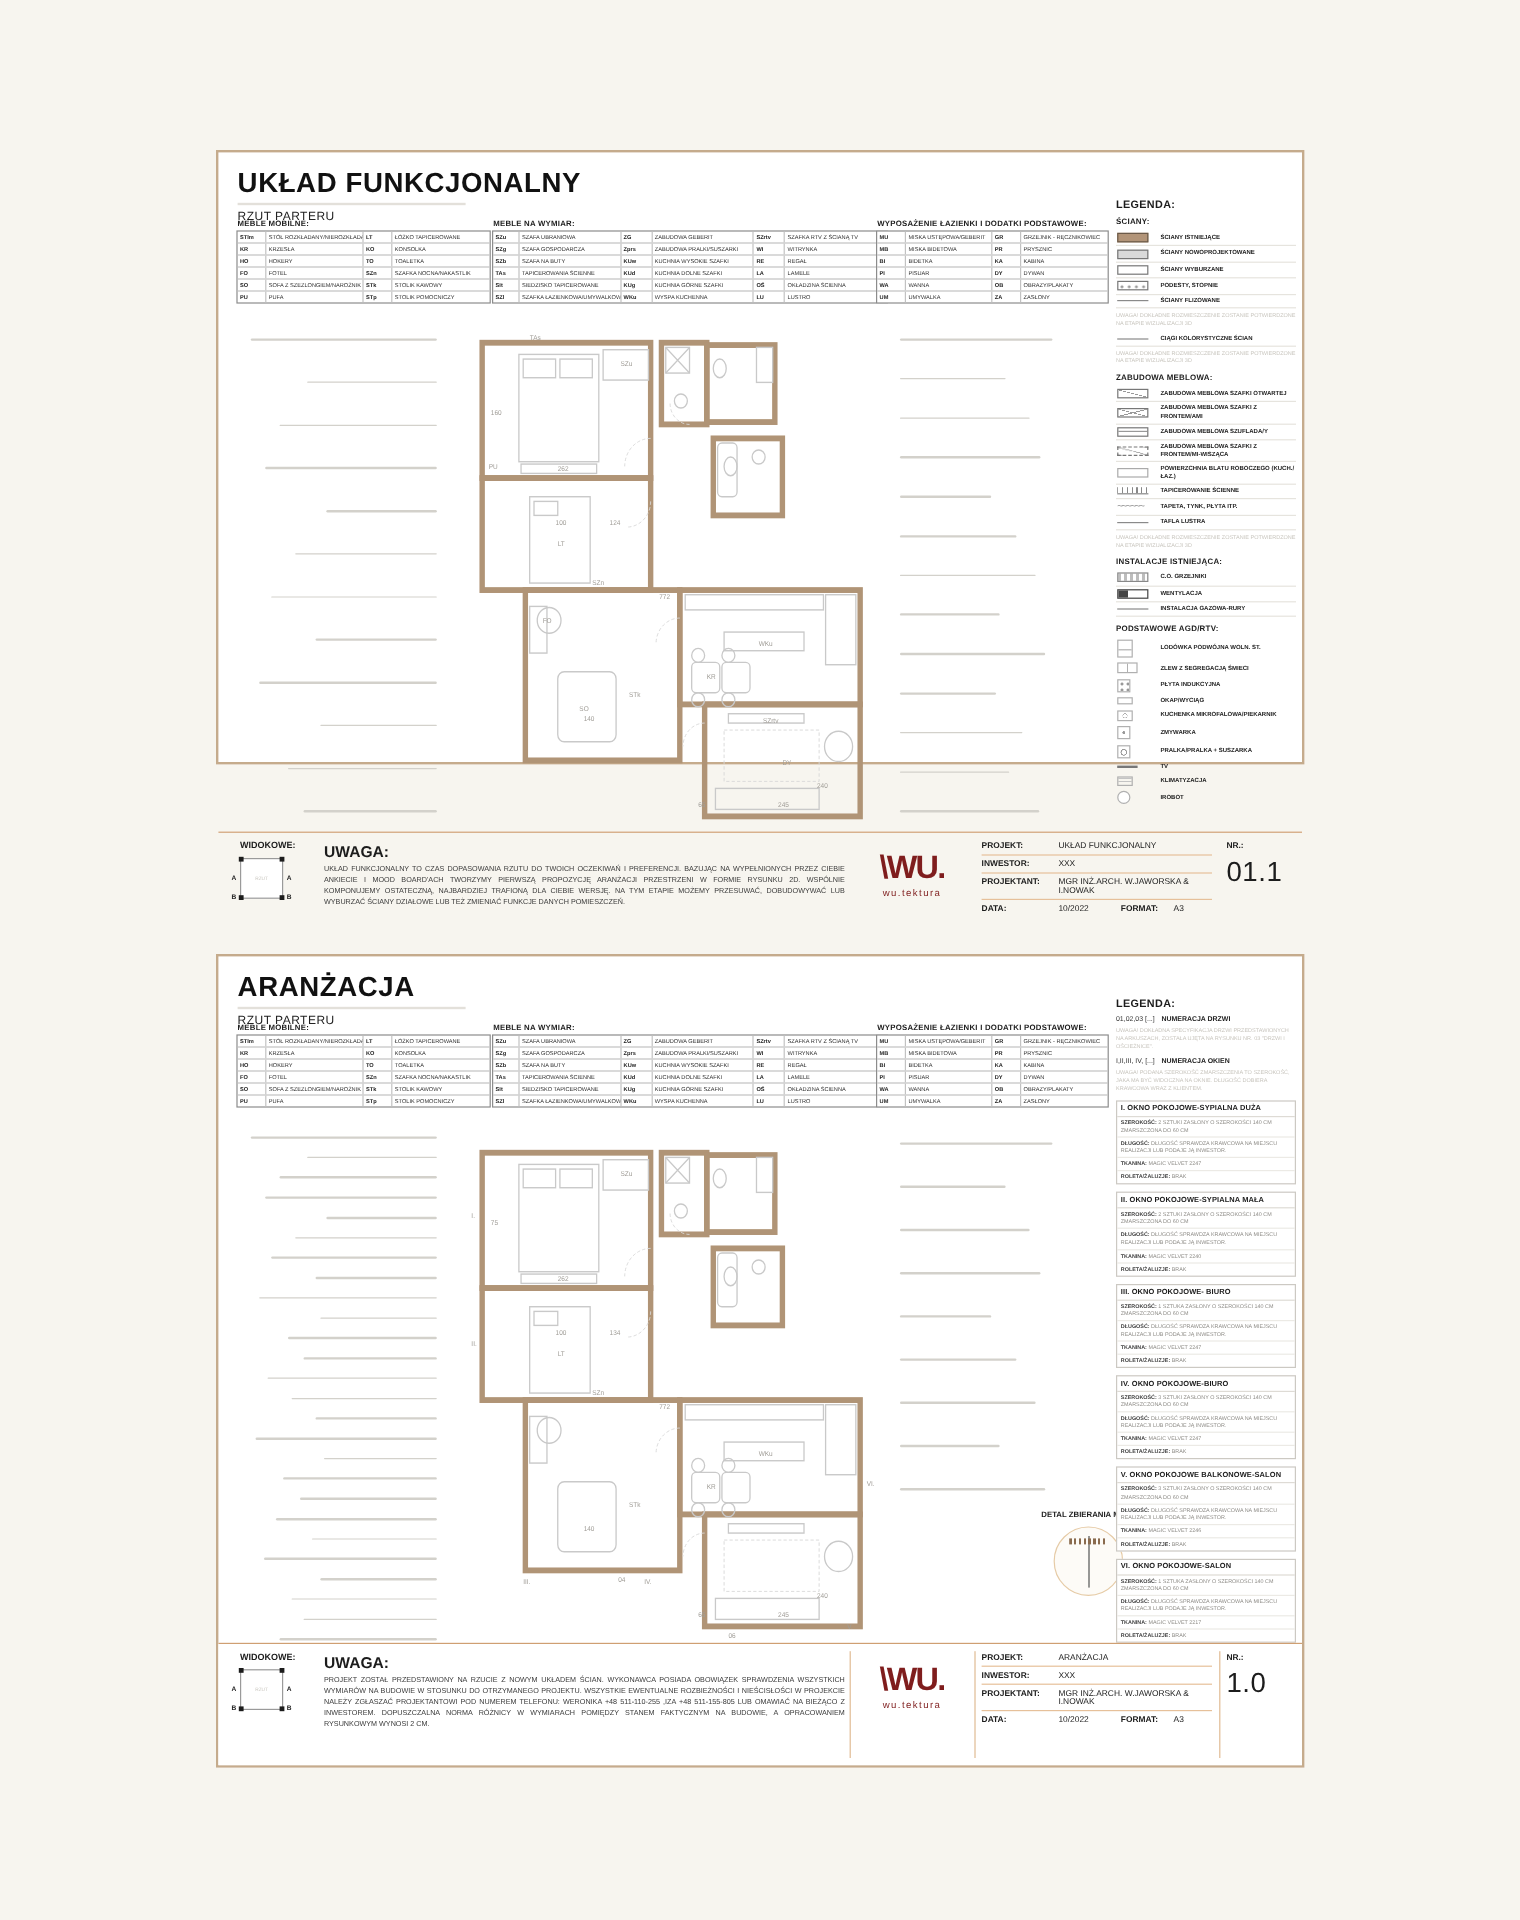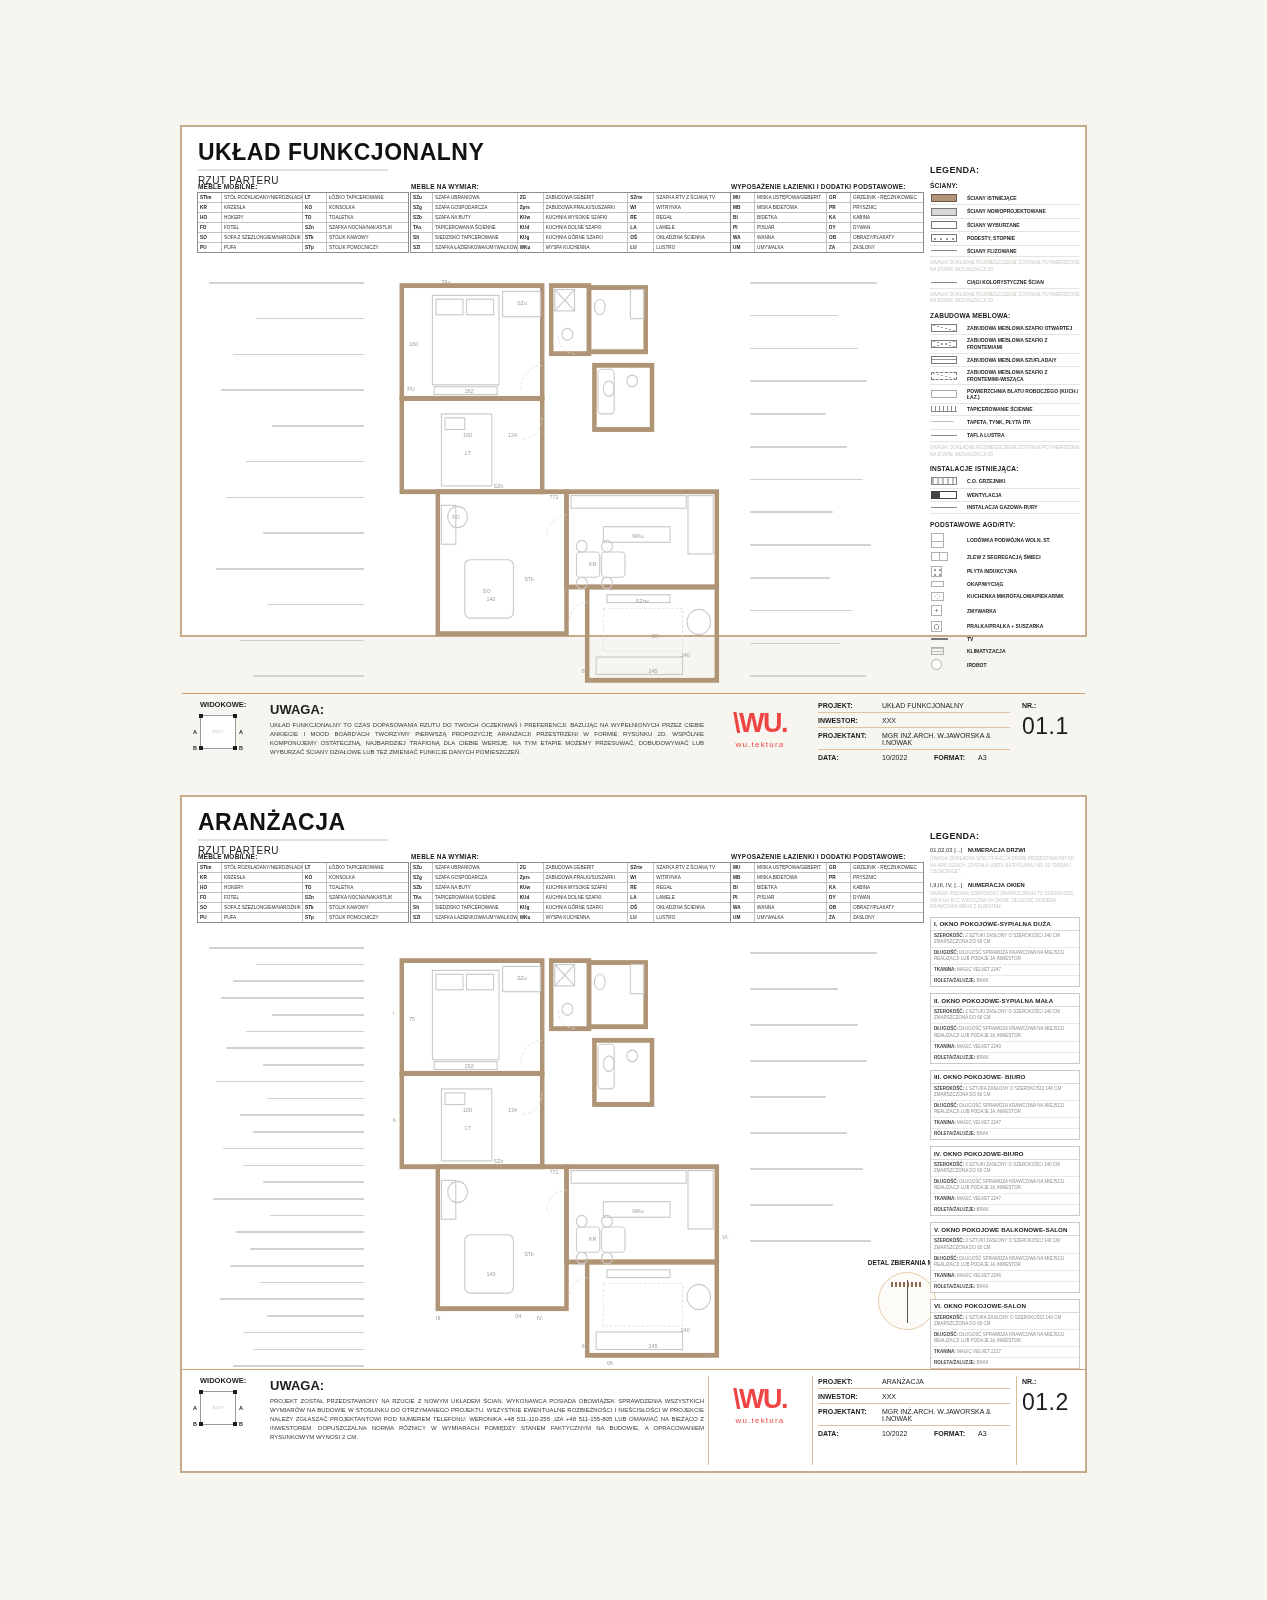--- a/index.html
+++ b/index.html
@@ -89,21 +89,21 @@
   .vicon{width:36px;height:34px;border:1px solid #9a9a9a;position:relative;margin-top:6px;background:#fff}
   .vicon .inlbl{position:absolute;left:0;right:0;top:13px;text-align:center;font-size:4px;color:#c9c6bf}
   .vc{position:absolute;width:4px;height:4px;background:#1c1c1c}
   .vc.tl{left:-2px;top:-2px}.vc.tr{right:-2px;top:-2px}.vc.bl{left:-2px;bottom:-2px}.vc.br{right:-2px;bottom:-2px}
   .vl{position:absolute;font-size:5.5px;font-weight:700;color:#222}
   .vl.l{left:-8px;top:13px}.vl.r{right:-8px;top:13px}.vl.b1{left:-8px;bottom:-3px}.vl.b2{right:-8px;bottom:-3px}
   .uw{position:absolute;left:88px;top:8px;width:434px}
   .uw h4{font-size:13px;font-weight:800;margin-bottom:4px}
   .uw p{font-size:6px;line-height:1.5;text-align:justify;color:#3a3a3a}
   .vsep{position:absolute;top:6px;bottom:6px;width:1px;background:#e0bb93}
-  .logo{position:absolute;left:532px;top:14px;width:92px;text-align:center;color:#ef4444}
+  .logo{position:absolute;left:532px;top:14px;width:92px;text-align:center;color:#7f1d1d}
   .logo .mk{font-size:27px;font-weight:800;letter-spacing:-1.5px}
   .logo .sb{font-size:8px;letter-spacing:1.2px;margin-top:1px}
   .ptable{position:absolute;left:636px;top:4px;width:192px}
   .prow{display:grid;grid-template-columns:64px 1fr;align-items:baseline;padding:3.5px 0;border-bottom:1px solid #e6c09a}
   .prow:last-child{border-bottom:none}
   .prow .k{font-size:7px;font-weight:800}
   .prow .v{font-size:7px;color:#222}
   .prow.datarow{grid-template-columns:64px 52px 44px 1fr}
   .nrbox{position:absolute;left:840px;top:8px}
   .nrbox .k{font-size:7px;font-weight:800}
@@ -913,16 +913,16 @@
       <div class="prow datarow">
         <span class="k">DATA:</span>
         <span class="v">10/2022</span>
         <span class="k">FORMAT:</span>
         <span class="v">A3</span>
       </div>
     </div>
     <div class="vsep" style="left:834px"></div>
     <div class="nrbox">
       <div class="k">NR.:</div>
-      <div class="v">01.2</div>
+      <div class="v">1.0</div>
     </div>
   </div>
 </div>
 
 </body></html>

